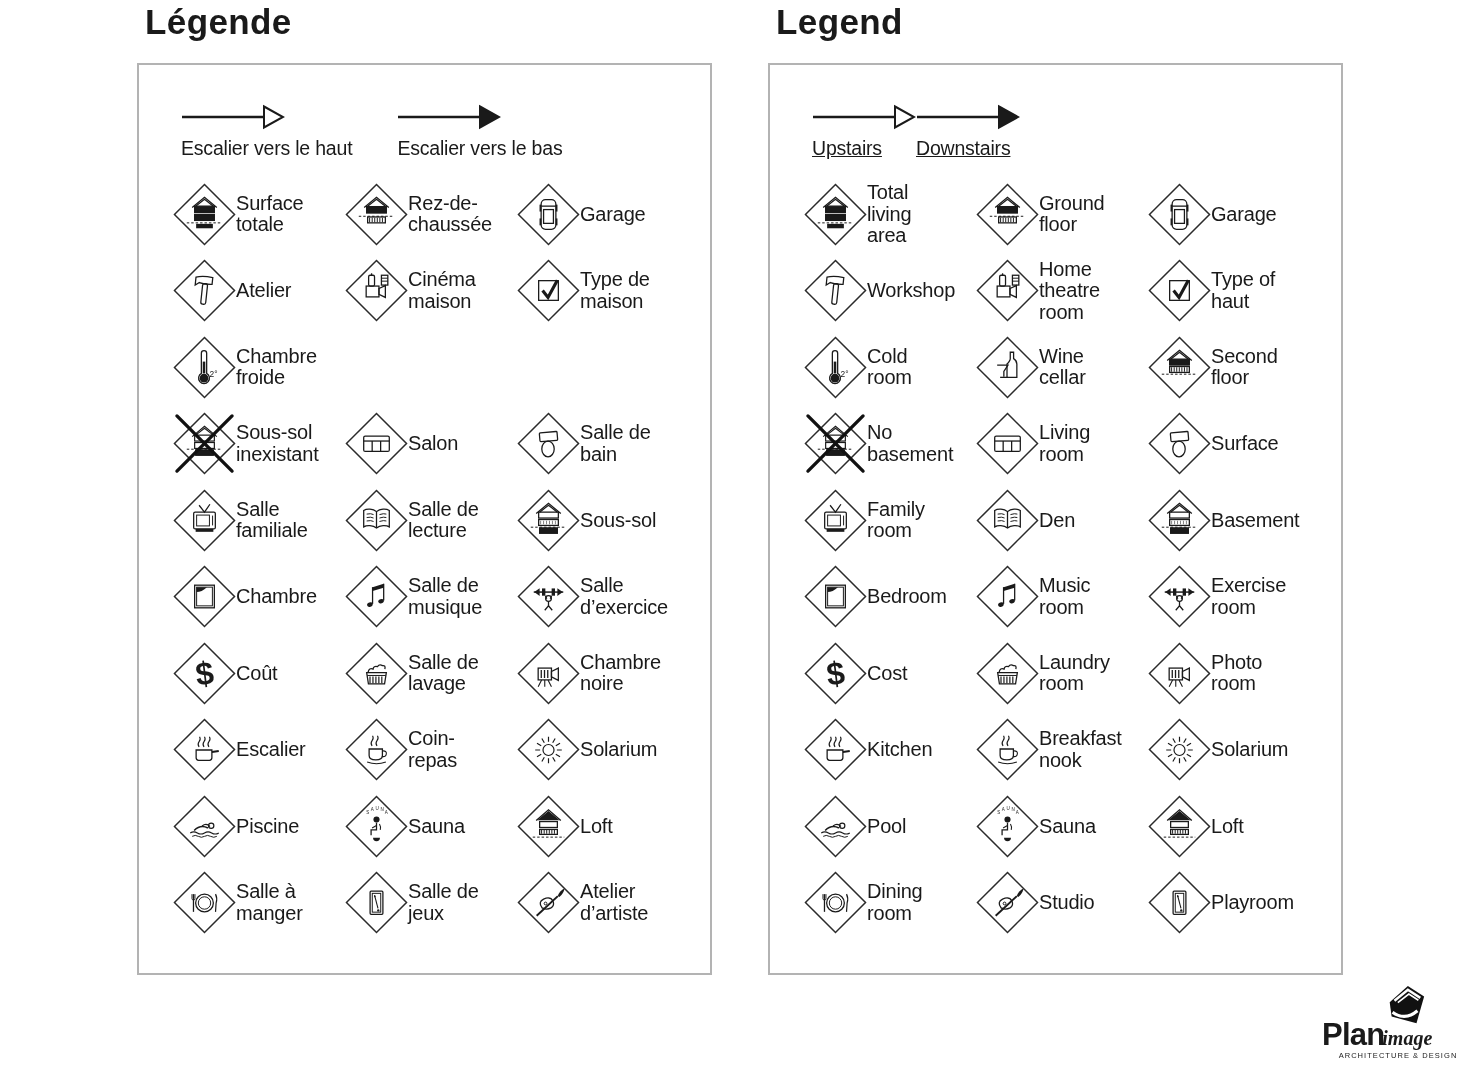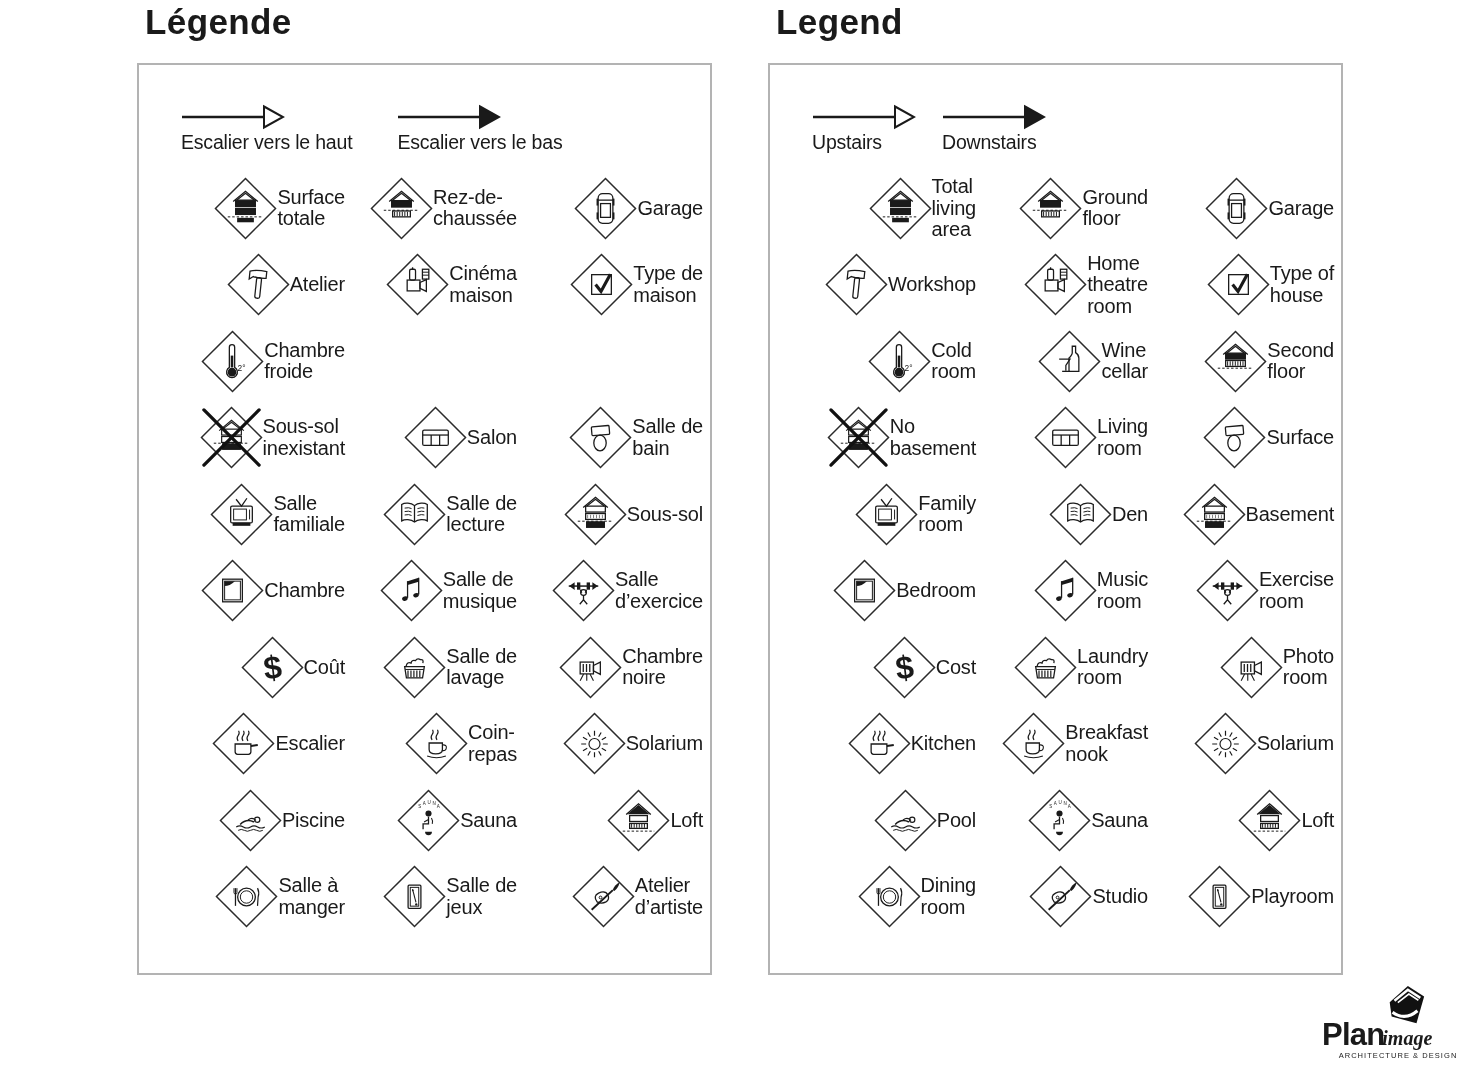--- a/index.html
+++ b/index.html
@@ -5,30 +5,30 @@
   html,body{margin:0;padding:0;background:#fff;}
   .page{position:relative;width:1478px;height:1074px;background:#ffffff;overflow:hidden;
         font-family:"Liberation Sans",sans-serif;color:#1a1a1a;}
   .panel-group{position:absolute;top:0;width:575px;height:980px;}
   .panel-french{left:137px;}
   .panel-english{left:768px;}
   .panel-title{margin:0;position:absolute;top:2px;left:8px;font-size:35px;font-weight:bold;letter-spacing:.4px;}
   .panel-box{position:absolute;top:63px;left:0;width:571px;height:908px;border:2px solid #b3b3b3;background:#fff;}
   .stairs{display:flex;margin:38px 0 0 42px;}
   .panel-french .stairs{gap:45px;}
-  .panel-english .stairs{gap:26px;}
+  .panel-english .stairs{text-decoration:underline;}
   .stair{display:flex;flex-direction:column;min-width:104px;}
-  .stair-label{font-size:19.5px;white-space:nowrap;letter-spacing:-.2px;}
+  .stair-label{font-size:19.5px;margin-top:6px;white-space:nowrap;letter-spacing:-.2px;}
   .arrow{display:block;}
   .arrow line{stroke:#1a1a1a;stroke-width:2.4;}
   .arrow polygon.open{fill:#ffffff;stroke:#1a1a1a;stroke-width:2;}
   .arrow polygon.filled{fill:#1a1a1a;stroke:#1a1a1a;stroke-width:2;}
   .grid{margin:16px 0 0 34px;}
   .row{display:grid;grid-template-columns:172px 172px 186px;height:76.5px;align-items:center;}
-  .cell{display:flex;align-items:center;gap:0;justify-content:flex-end;}
+  .cell{display:flex;align-items:center;gap:0;}
   .diamond{width:63px;height:63px;flex:none;overflow:visible;}
   .dshape{fill:#ffffff;stroke:#2b2b2b;stroke-width:1.5;}
   .cell-label{font-size:20px;line-height:21.5px;white-space:pre-line;letter-spacing:-.2px;}
   .logo{position:absolute;left:1322px;top:984px;width:152px;}
   .logo-mark{display:block;margin:0 0 0 58px;}
   .logo-text{line-height:22px;white-space:nowrap;margin-top:-4px;}
   .logo-bold{font-size:31px;font-weight:bold;letter-spacing:-.8px;}
   .logo-italic{font-family:Liberation Serif, serif;font-style:italic;font-weight:bold;font-size:20px;margin-left:-2px;}
   .logo-tagline{font-size:7.5px;letter-spacing:1.05px;margin-top:0;text-align:center;white-space:nowrap;}
   .sauna-letter{font-family:"Liberation Sans",sans-serif;}
@@ -623,21 +623,21 @@
                 <div class="cell-label">Home
 theatre
 room</div>
               </div>
               <div class="cell">
                 <svg class="diamond" viewBox="0 0 64 64">
                   <polygon class="dshape" points="32,1.5 62.5,32 32,62.5 1.5,32"></polygon>
                   <use href="#sym-house-check"></use>
                 </svg>
                 <div class="cell-label">Type of
-house</div>
+haut</div>
               </div>
             </div>
             <div class="row">
               <div class="cell">
                 <svg class="diamond" viewBox="0 0 64 64">
                   <polygon class="dshape" points="32,1.5 62.5,32 32,62.5 1.5,32"></polygon>
                   <use href="#sym-thermometer"></use>
                 </svg>
                 <div class="cell-label">Cold
 room</div>

